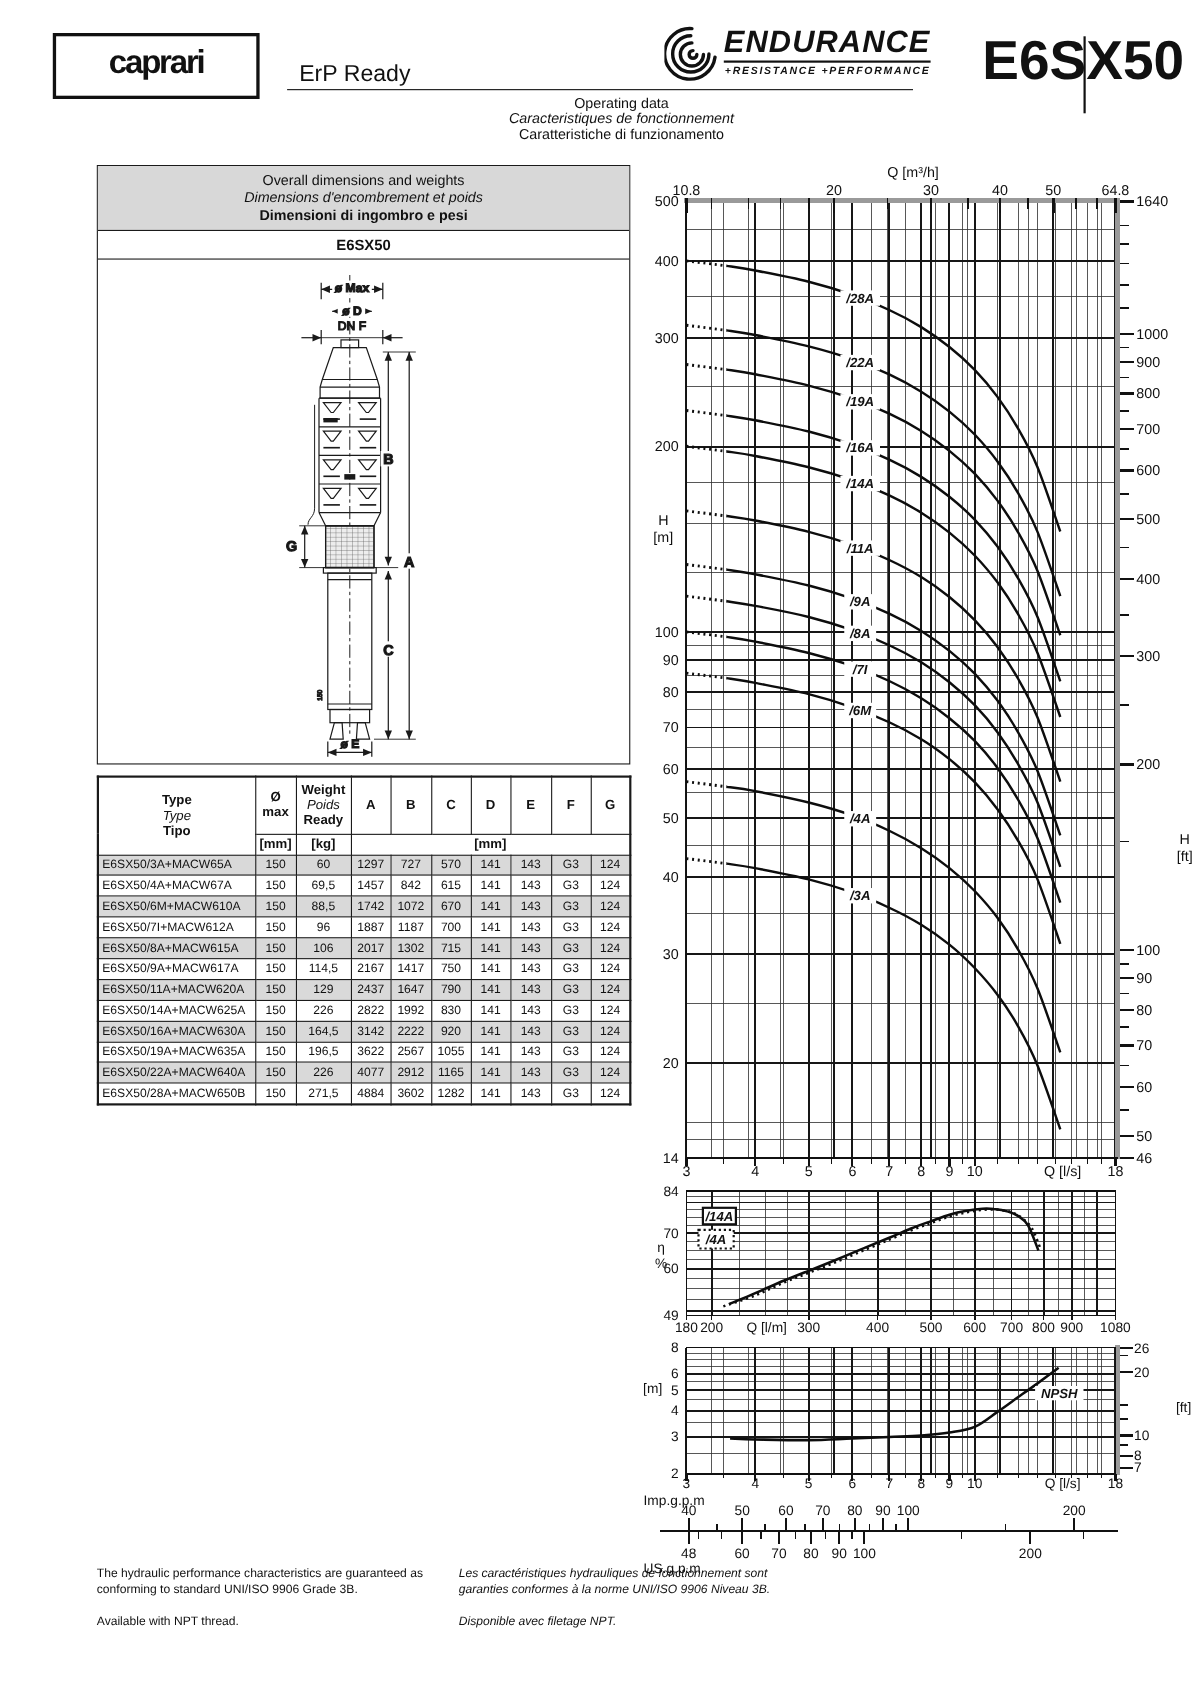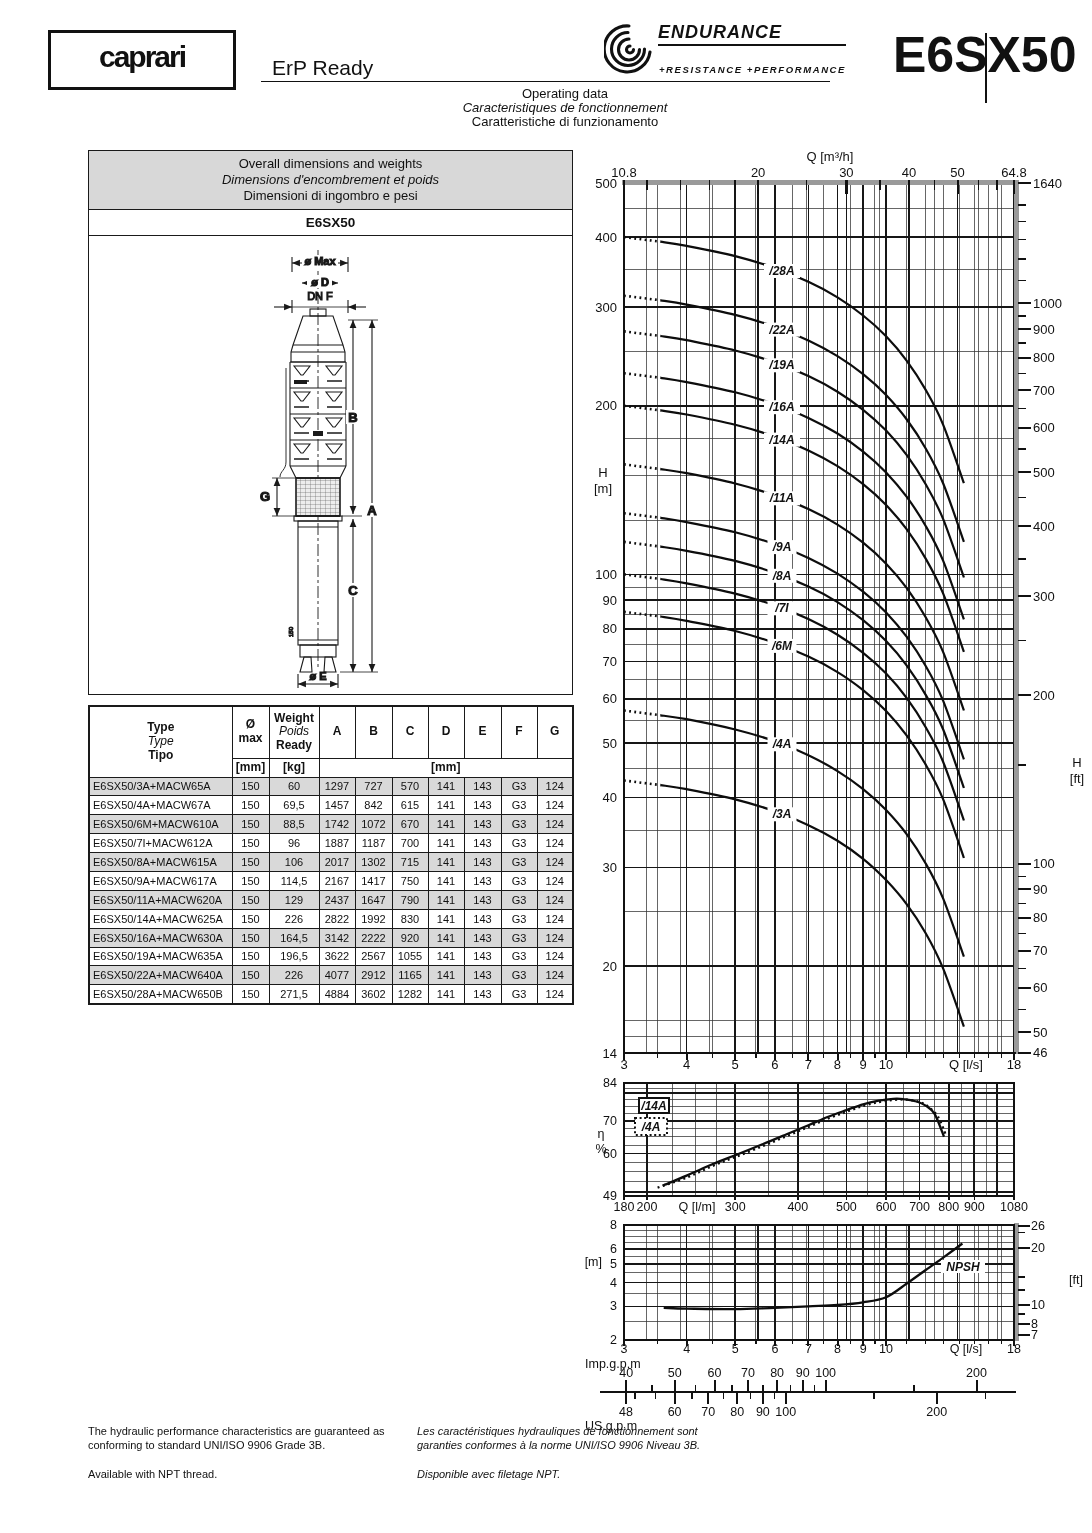--- a/index.html
+++ b/index.html
@@ -8,33 +8,33 @@
   .abs{position:absolute}
   
   .caprari-box{left:48px;top:30px;width:182px;height:54px;border:3px solid #111;
     display:flex;align-items:center;justify-content:center}
   .caprari-box span{font-size:30px;font-weight:bold;letter-spacing:-2px;line-height:1;margin-top:-6px}
   .erp{left:272px;top:56px;font-size:21px}
   .erp b{font-weight:normal}
   .hrule{left:261px;top:81px;width:569px;border-top:1.6px solid #111}
   .endur{left:604px;top:22px;display:flex;align-items:flex-start}
   .endur-text{margin-left:6px;width:188px}
-  .endur-name{font-size:18px;font-weight:800;font-style:italic;letter-spacing:1px;
+  .endur-name{font-size:28px;font-weight:800;font-style:italic;letter-spacing:1px;
     border-bottom:2.5px solid #111;padding-bottom:1px}
-  .endur-sub{font-size:9.5px;font-style:italic;font-weight:bold;letter-spacing:1.6px;text-align:right;margin-top:18px}
+  .endur-sub{font-size:9.5px;font-style:italic;font-weight:bold;letter-spacing:1.6px;text-align:right;margin-top:2px}
   .model-big{left:893px;top:30px;font-size:50px;font-weight:800;letter-spacing:0;line-height:1}
   .model-bar{left:985px;top:33px;width:2px;height:70px;background:#111}
   .opdata{left:415px;top:87px;width:300px;text-align:center;font-size:13px;line-height:1.08}
   .opdata .it{font-style:italic}
   
   .dimbox{left:88px;top:150px;width:485px;height:545px;border:1.6px solid #1a1a1a;box-sizing:border-box}
   .dimbox-head{background:#d8d8d8;border-bottom:1.6px solid #1a1a1a;height:58px;
     display:flex;flex-direction:column;justify-content:center;text-align:center;font-size:13px;line-height:1.25}
   .dimbox-head .it{font-style:italic}
-  .dimbox-head .bd{font-weight:normal}
+  .dimbox-head .bd{font-weight:bold}
   .dimbox-model{height:25px;border-bottom:1.6px solid #1a1a1a;display:flex;align-items:center;
     justify-content:center;font-weight:bold;font-size:13.5px}
   
   .spec{left:88px;top:705px}
   table{border-collapse:collapse;table-layout:fixed;width:486px;border:2px solid #1a1a1a}
   th,td{border:1px solid #1a1a1a;padding:0;text-align:center;overflow:hidden;white-space:nowrap}
   thead tr.r1{height:52px}
   thead tr.r2{height:19px}
   tbody tr{height:18.9px}
   th{font-size:12px;font-weight:bold;line-height:1.15}

